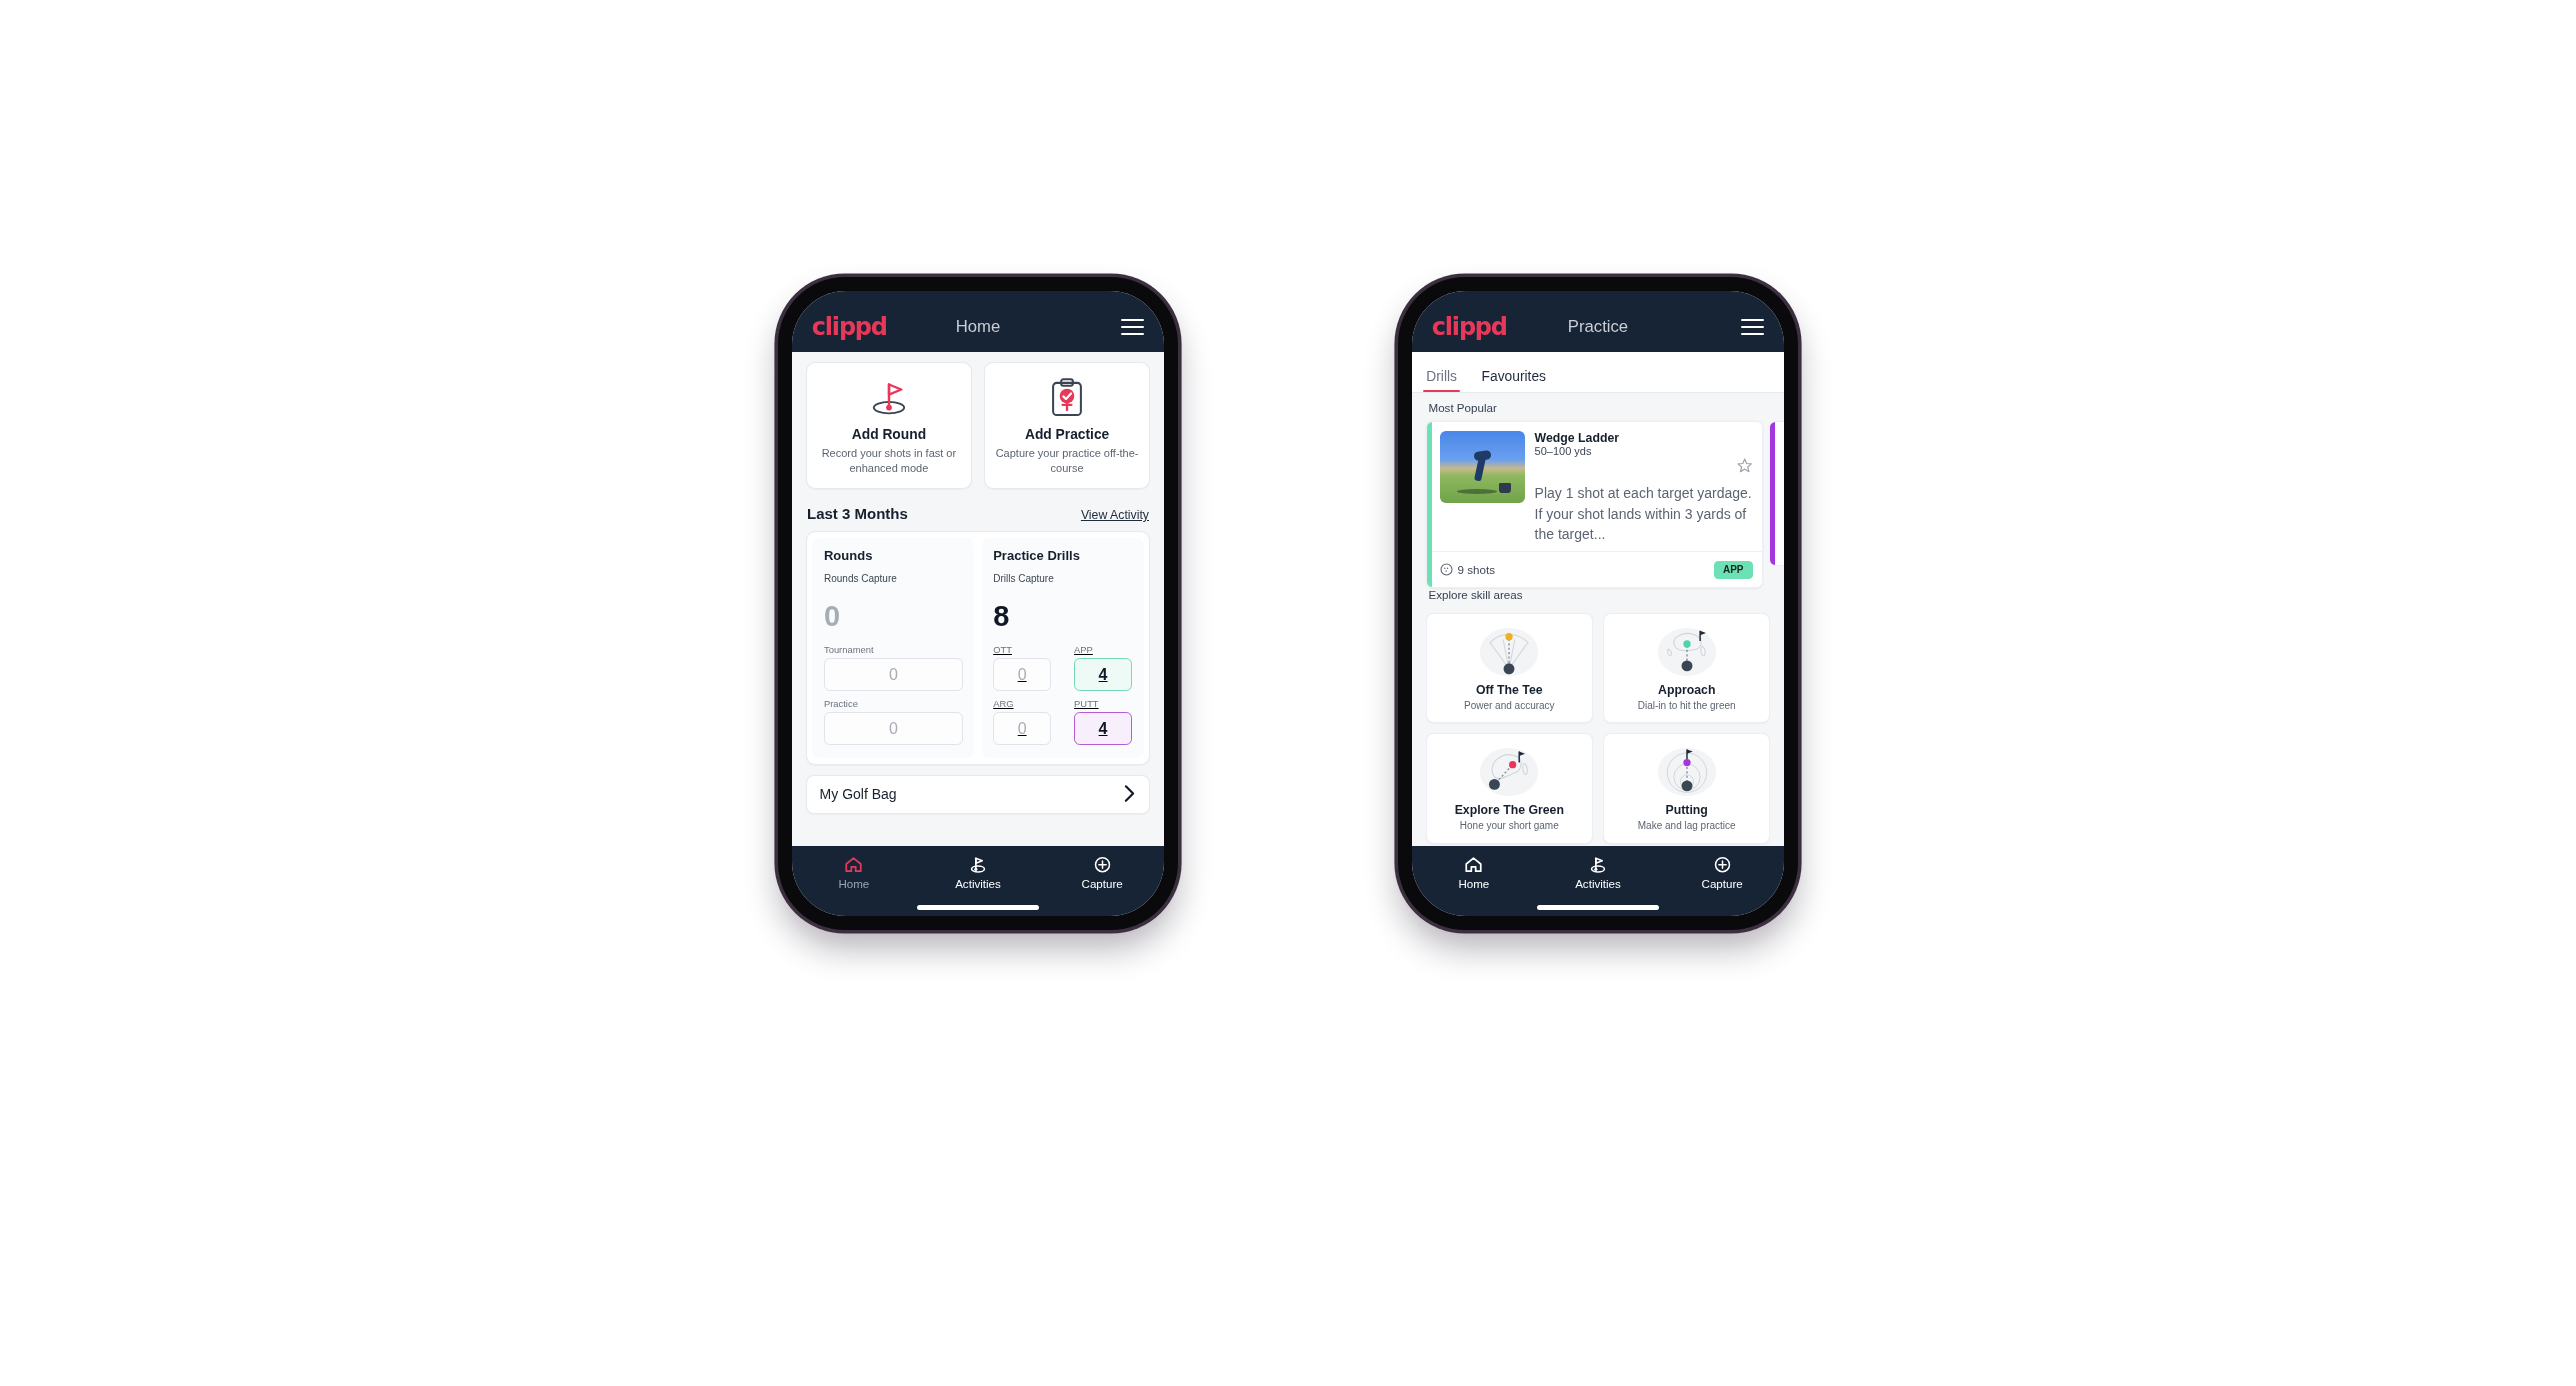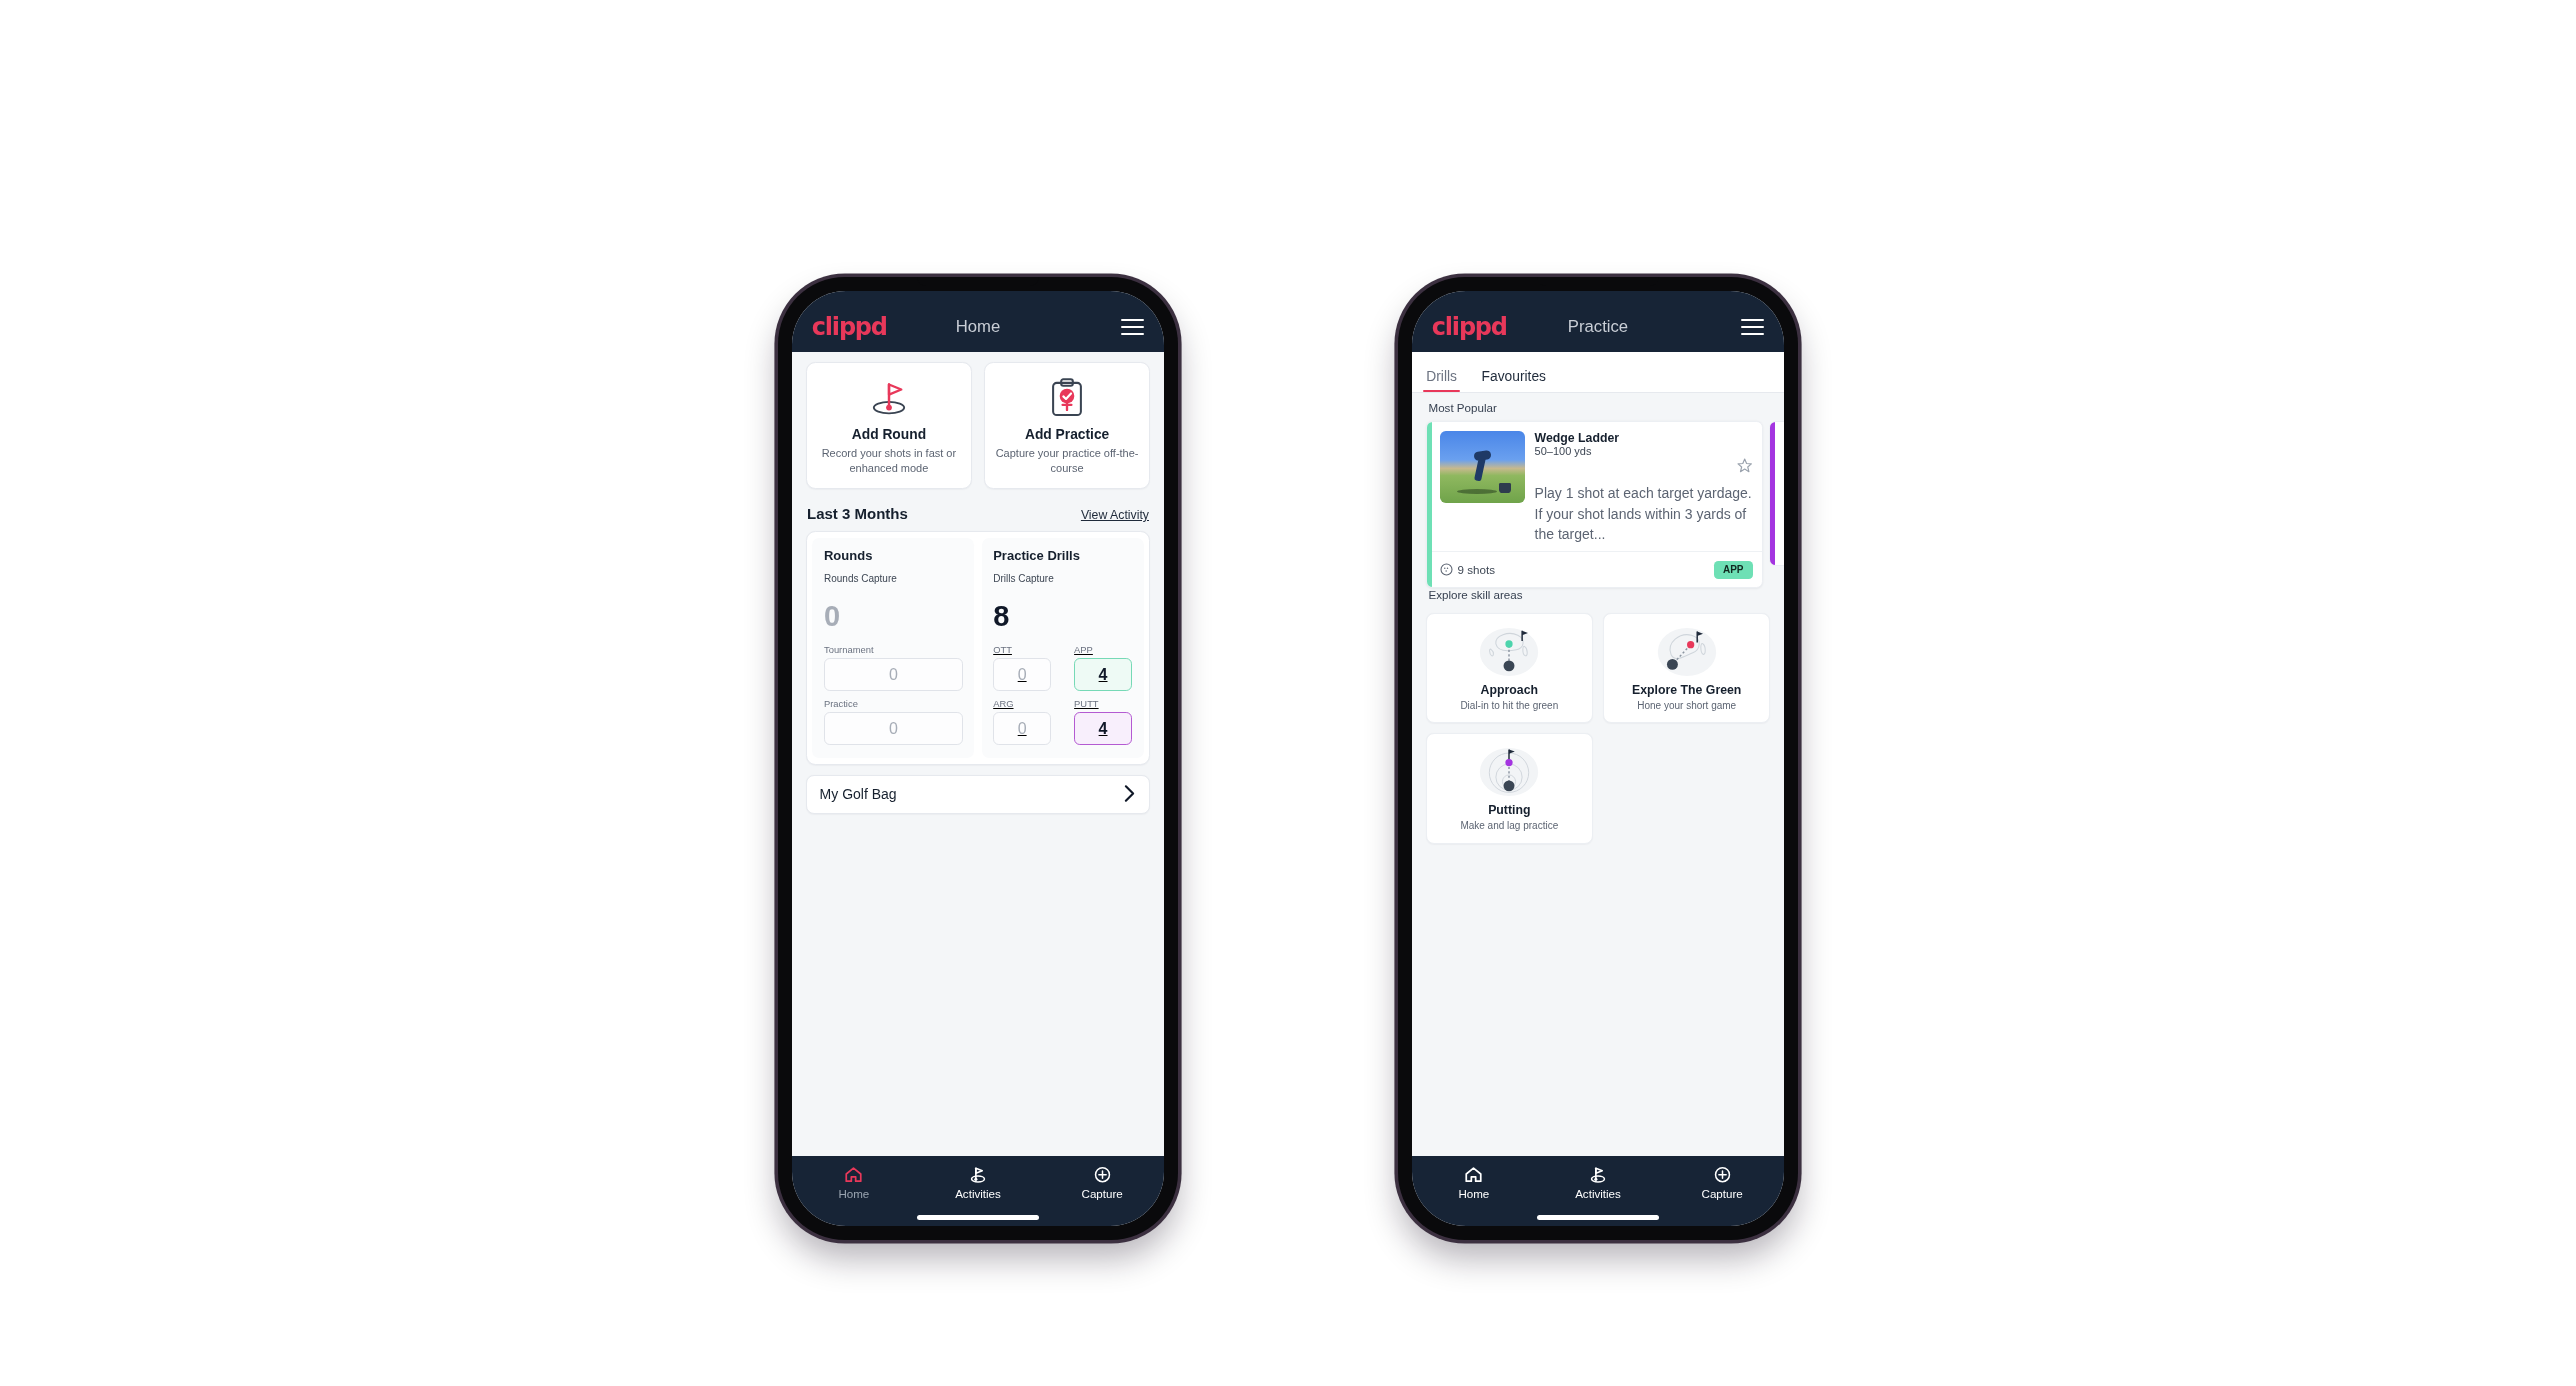--- a/index.html
+++ b/index.html
@@ -12,21 +12,21 @@
   .stage {
     position: relative;
     width: 2576px; height: 1386px;
     background: #ffffff;
   }
 
   
   .phone {
     position: absolute;
     width: 400px;
-    height: 963px;
+    height: 653px;
     border-radius: 67px;
     background: #0a0a0c;
     box-shadow: 0 0 0 3.6px #3c3040, 0 19px 33px rgba(20,10,30,0.30);
     padding: 13.8px;
     box-sizing: border-box;
   }
   .phone-screen {
     position: relative;
     width: 100%;
     height: 100%;
@@ -552,20 +552,34 @@
         <div class="dots">
           <div class="dot"></div>
           <div class="dot active"></div>
           <div class="dot"></div>
         </div>
 
         <div class="sec-label">Explore skill areas</div>
 
         <div class="skill-grid">
 
+          <div class="skill-card">
+            <div class="skill-illus">
+              <svg width="70" height="54" viewBox="0 0 96 74">
+                <ellipse cx="48" cy="37" rx="40" ry="33" fill="#f2f4f6"></ellipse>
+                <path d="M48 60 L22 24 A36 36 0 0 1 74 24 Z" fill="none" stroke="#cfd5db" stroke-width="1.4"></path>
+                <path d="M48 60 L40 20 M48 60 L56 20" fill="none" stroke="#cfd5db" stroke-width="1.4"></path>
+                <line x1="48" y1="58" x2="48" y2="18" stroke="#8b95a1" stroke-width="2" stroke-dasharray="3 3"></line>
+                <circle cx="48" cy="16" r="5" fill="#f2b01e"></circle>
+                <circle cx="48" cy="60" r="7.5" fill="#3b4654"></circle>
+              </svg>
+            </div>
+            <div class="skill-title">Off The Tee</div>
+            <div class="skill-sub">Power and accuracy</div>
+          </div>
 
           <div class="skill-card">
             <div class="skill-illus">
               <svg width="70" height="54" viewBox="0 0 96 74">
                 <ellipse cx="48" cy="37" rx="40" ry="33" fill="#f2f4f6"></ellipse>
                 <path d="M30 26 C28 14 48 8 60 14 C72 20 68 32 58 34 C48 36 33 38 30 26 Z" fill="none" stroke="#cfd5db" stroke-width="1.4"></path>
                 <path d="M24 34 C20 30 21 40 24 42 C27 44 28 37 24 34 Z" fill="none" stroke="#cfd5db" stroke-width="1.4"></path>
                 <path d="M70 30 C66 26 66 40 70 42 C74 44 74 33 70 30 Z" fill="none" stroke="#cfd5db" stroke-width="1.4"></path>
                 <line x1="66" y1="22" x2="66" y2="8" stroke="#1f2a3a" stroke-width="2"></line>
                 <path d="M66 8 L74 11 L66 14 Z" fill="#1f2a3a"></path>

